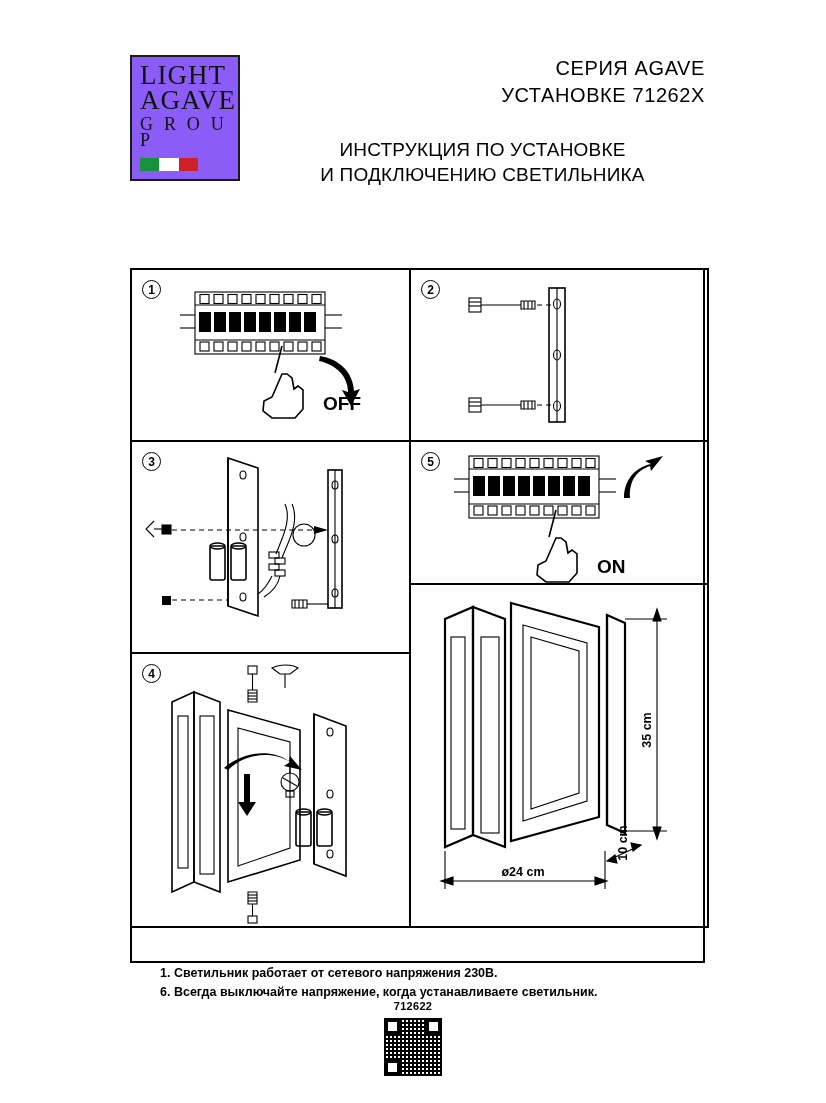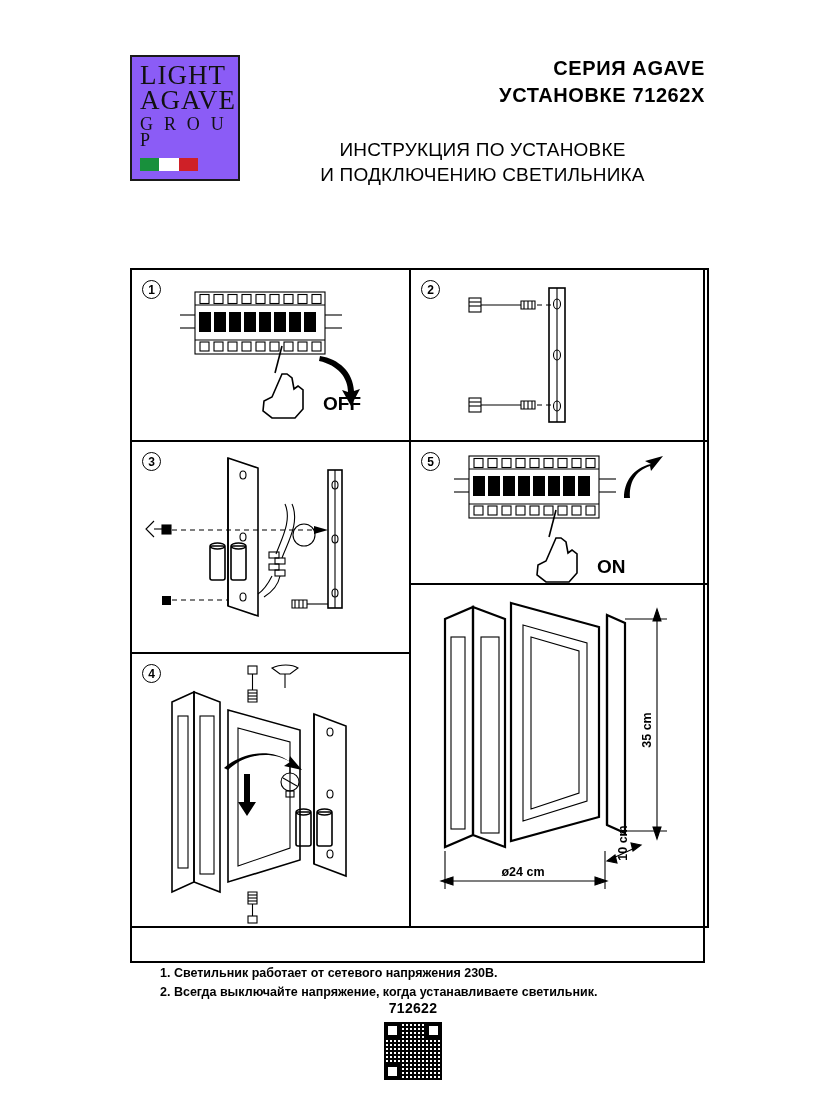--- a/index.html
+++ b/index.html
@@ -74,21 +74,21 @@
 
   .head-right {
     position: absolute;
     left: 130px;
     top: 0;
     width: 445px;
     text-align: right;
   }
   .head-line1, .head-line2 {
     font-size: 20px;
-    font-weight: bold;
+    font-weight: normal;
     letter-spacing: 0.6px;
     line-height: 1.35;
     text-align: right;
   }
   .head-title {
     margin-top: 28px;
     text-align: center;
     font-size: 19px;
     font-weight: normal;
     line-height: 1.33;
@@ -155,21 +155,21 @@
     position: absolute;
     left: 300px;
     top: 1000px;
     width: 226px;
     display: flex;
     gap: 40px;
     justify-content: center;
   }
   .qr-item { width: 60px; text-align: center; }
   .qr-label {
-    font-size: 14px;
+    font-size: 11px;
     font-weight: bold;
     margin-bottom: 6px;
     letter-spacing: 0.3px;
   }
   .qr-code {
     width: 58px;
     height: 58px;
     background:
       repeating-linear-gradient(90deg, #000 0 2px, transparent 2px 4px),
       repeating-linear-gradient(0deg, #000 0 2px, transparent 2px 4px);
@@ -586,21 +586,21 @@
           <path class="fillblk" d="M204 270 L196 276 L206 278 Z"></path>
           <path class="fillblk" d="M222 266 L230 260 L220 258 Z"></path>
         </g>
         <text class="dimlbl" x="216" y="258" transform="rotate(-90 216 258)" text-anchor="middle">10 cm</text>
       </svg>
     </div>
   </div>
 
   <div class="notes">
     <div class="note-line">1. Светильник работает от сетевого напряжения 230В.</div>
-    <div class="note-line">2. Всегда выключайте напряжение, когда устанавливаете светильник.</div>
+    <div class="note-line">6. Всегда выключайте напряжение, когда устанавливаете светильник.</div>
   </div>
 
   <div class="qr-wrap">
     <div class="qr-item">
       <div class="qr-label">712622</div>
       <div class="qr-code">
           <i></i>
         </div>
     </div>
   </div>

